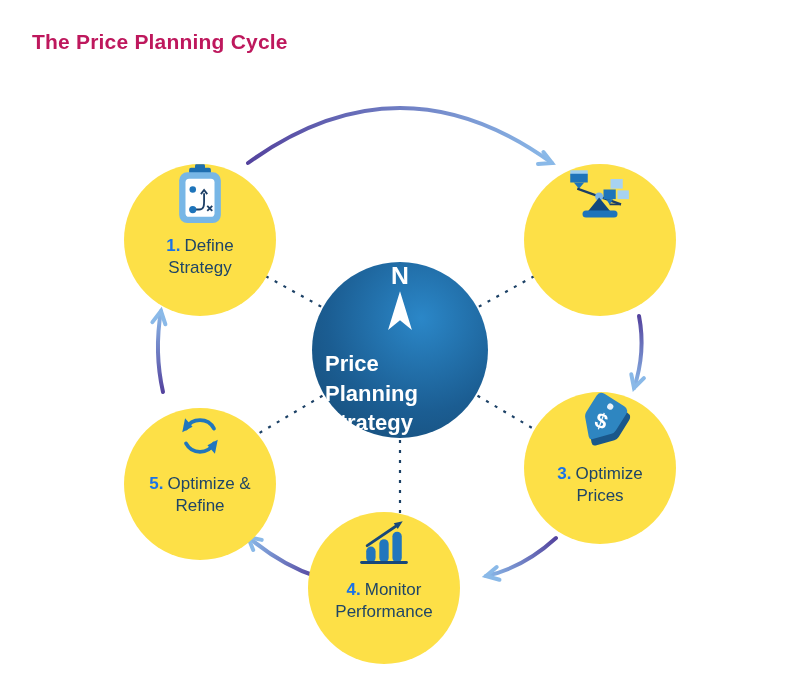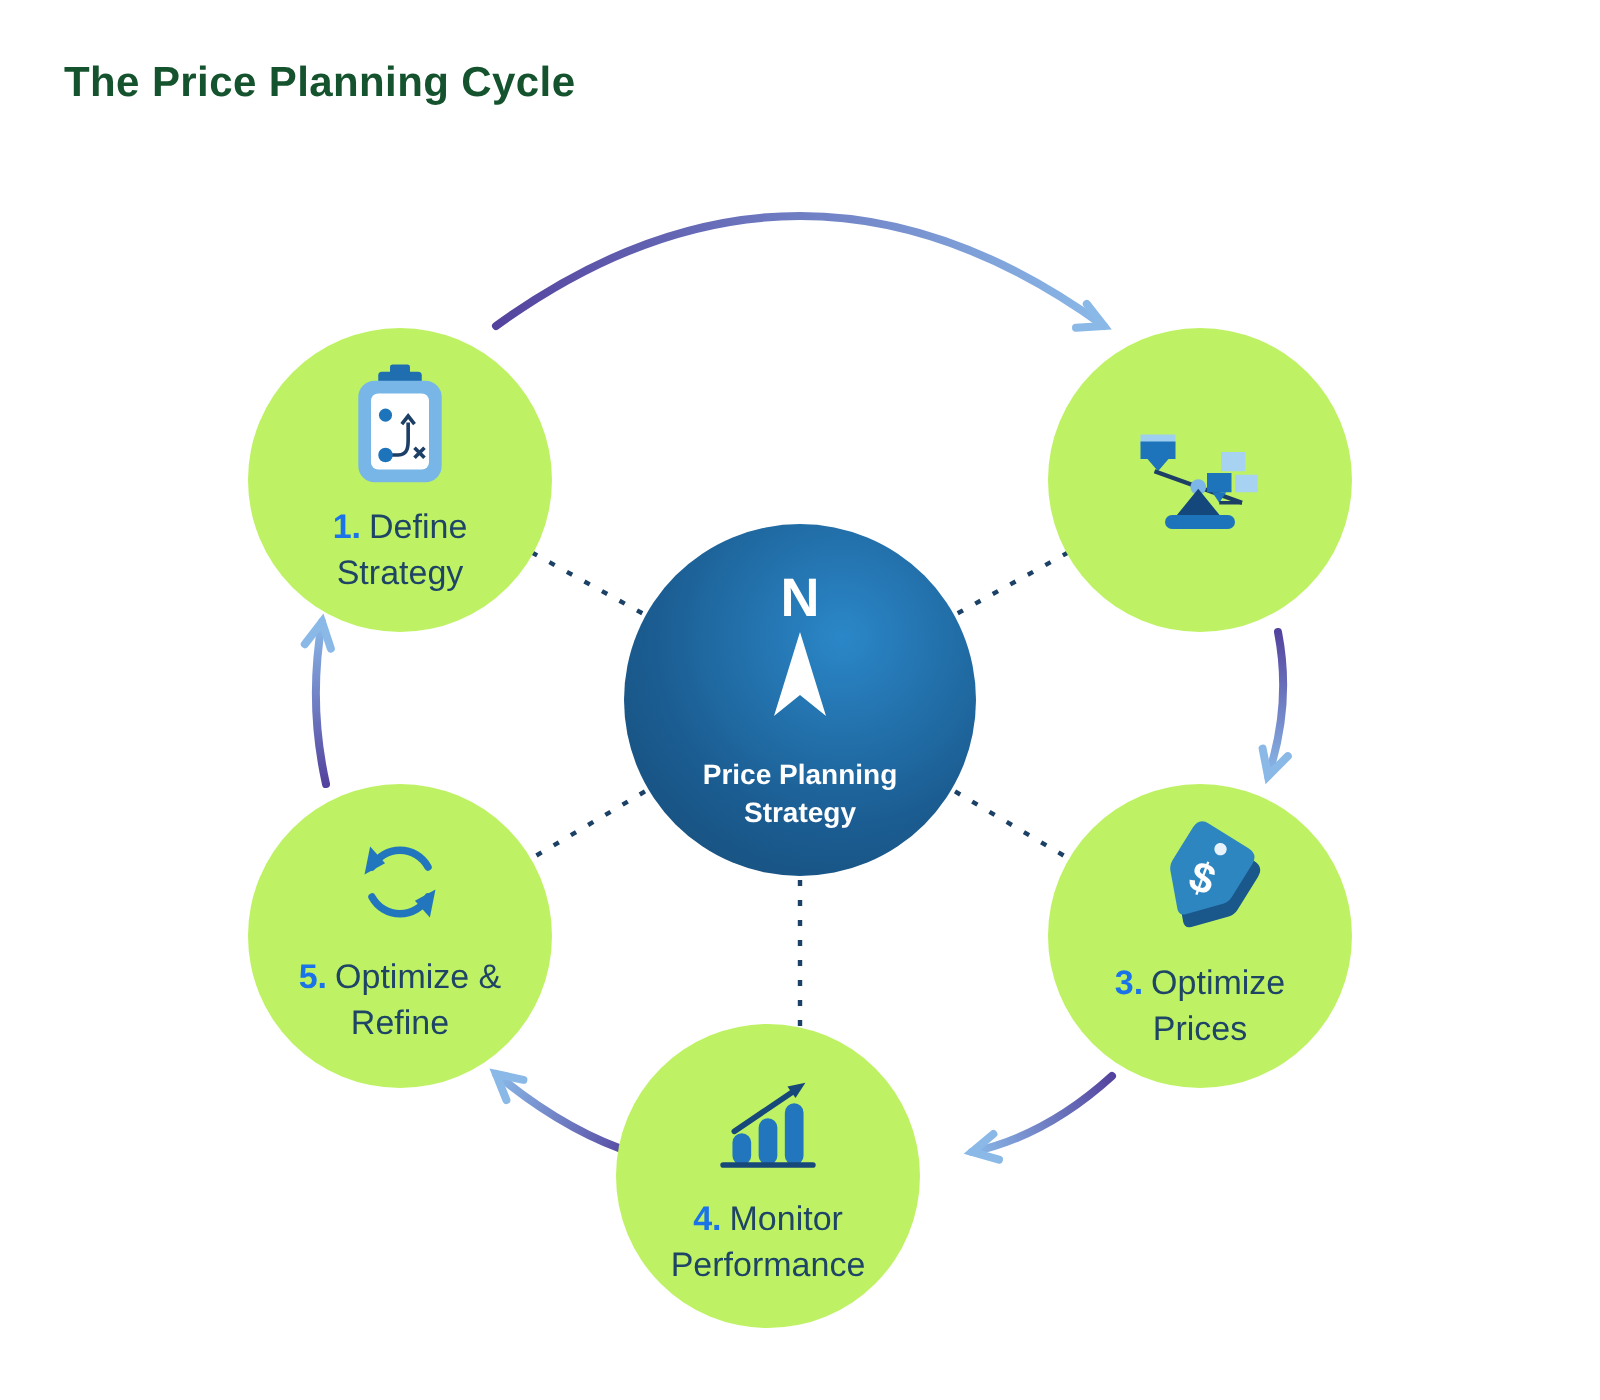--- a/index.html
+++ b/index.html
@@ -2,47 +2,47 @@
 <html><head>
 <meta charset="utf-8">
 <style>
   html,body{margin:0;padding:0;background:#ffffff;}
   .canvas{
     position:relative;width:800px;height:700px;background:#ffffff;
     font-family:"Liberation Sans", sans-serif;overflow:hidden;
   }
   .title{
     position:absolute;left:32px;top:30px;
-    font-size:21px;font-weight:bold;color:#14532d;letter-spacing:.2px;
+    font-size:21px;font-weight:bold;color:#be185d;letter-spacing:.2px;
   }
   svg.connectors{position:absolute;left:0;top:0;}
   .sat{
     position:absolute;width:152px;height:152px;border-radius:50%;
-    background:#bef264;display:flex;flex-direction:column;
-    align-items:center;justify-content:center;gap:9px;
+    background:#fde047;display:flex;flex-direction:column;
+    align-items:center;gap:9px;
   }
   .sat-1{left:124px;top:164px;}
   .sat-2{left:524px;top:164px;}
   .sat-3{left:524px;top:392px;}
   .sat-4{left:308px;top:512px;}
-  .sat-5{left:124px;top:392px;}
+  .sat-5{left:124px;top:408px;}
   .lbl{
     width:126px;text-align:center;font-size:17px;line-height:1.3;
     color:#1f4566;
   }
   .num{color:#1a73e8;font-weight:bold;margin-right:4px;}
   .center-circle{
     position:absolute;left:312px;top:262px;width:176px;height:176px;border-radius:50%;
     background:radial-gradient(circle at 62% 32%, #2b87c8 0%, #1b5d92 58%, #164a74 100%);
     display:flex;flex-direction:column;align-items:center;justify-content:center;
     color:#ffffff;
   }
   .center-label{
-    margin-top:8px;font-weight:bold;font-size:14px;width:150px;
-    text-align:center;line-height:1.35;
+    margin-top:8px;font-weight:bold;font-size:22px;width:150px;
+    line-height:1.35;
   }
 </style>
 </head>
 <body>
 
 <div class="canvas">
 
   <div class="title">The Price Planning Cycle</div>
 
   <svg class="connectors" width="800" height="700" viewBox="0 0 800 700">

